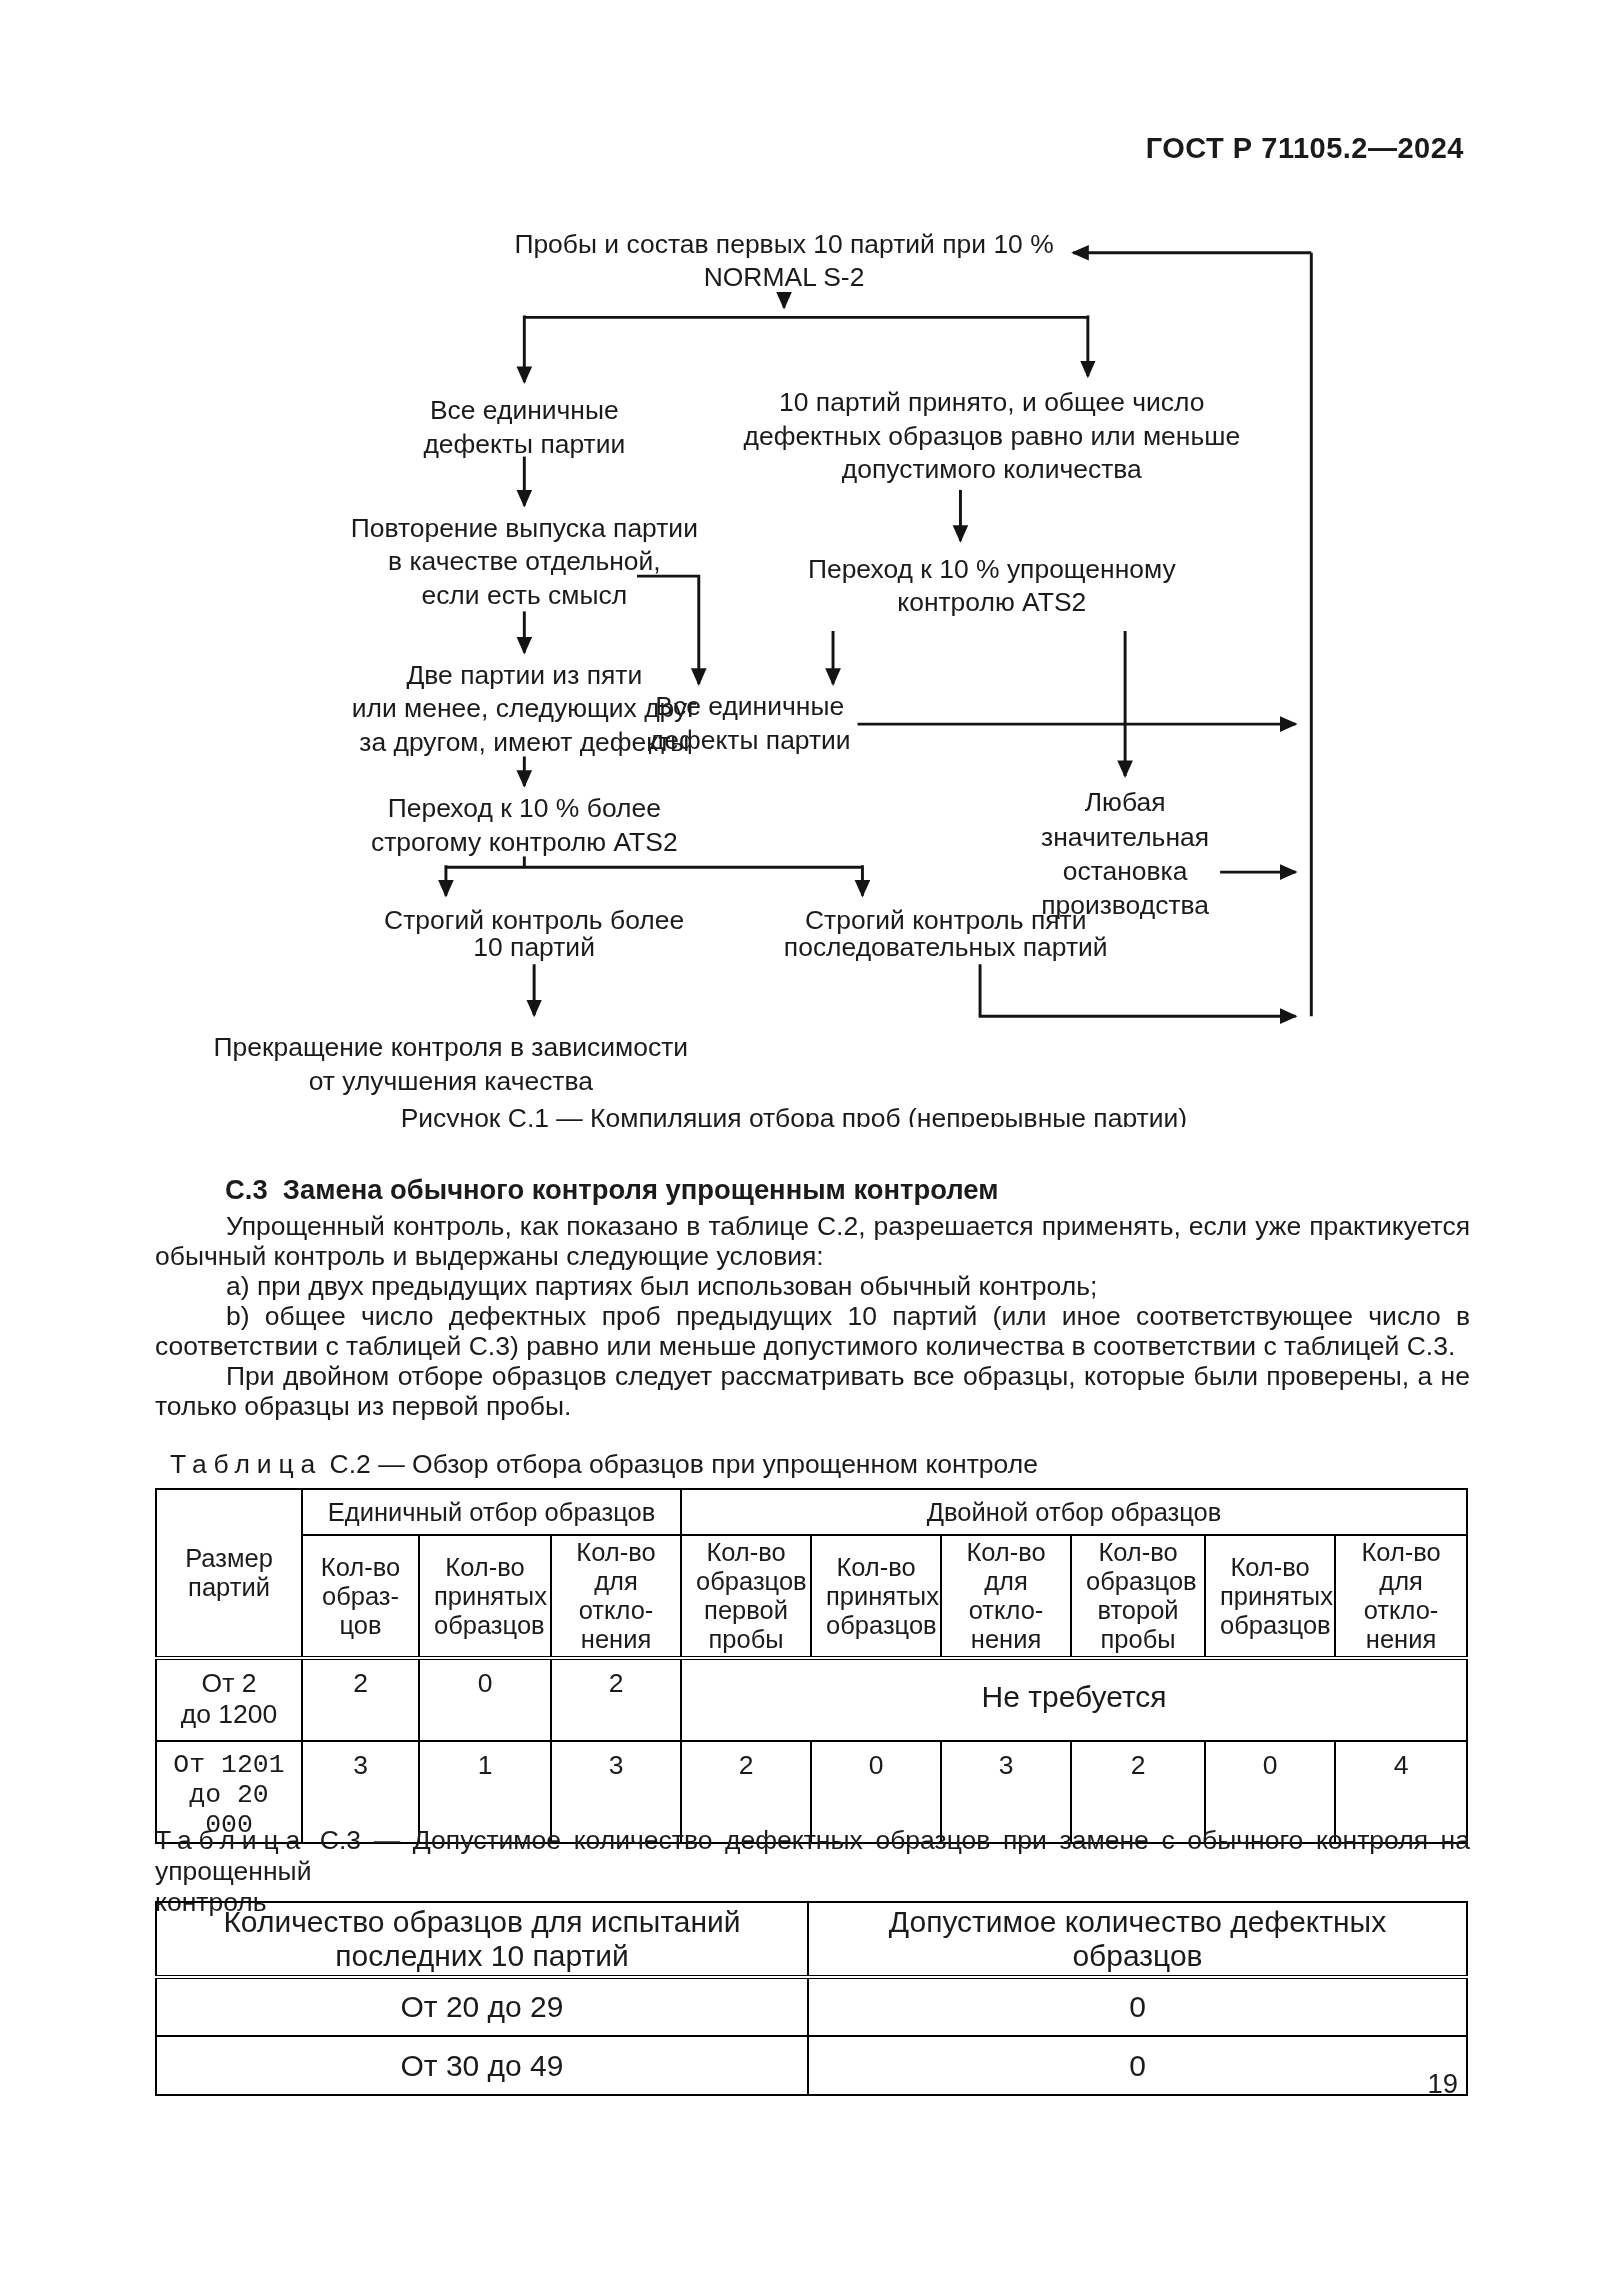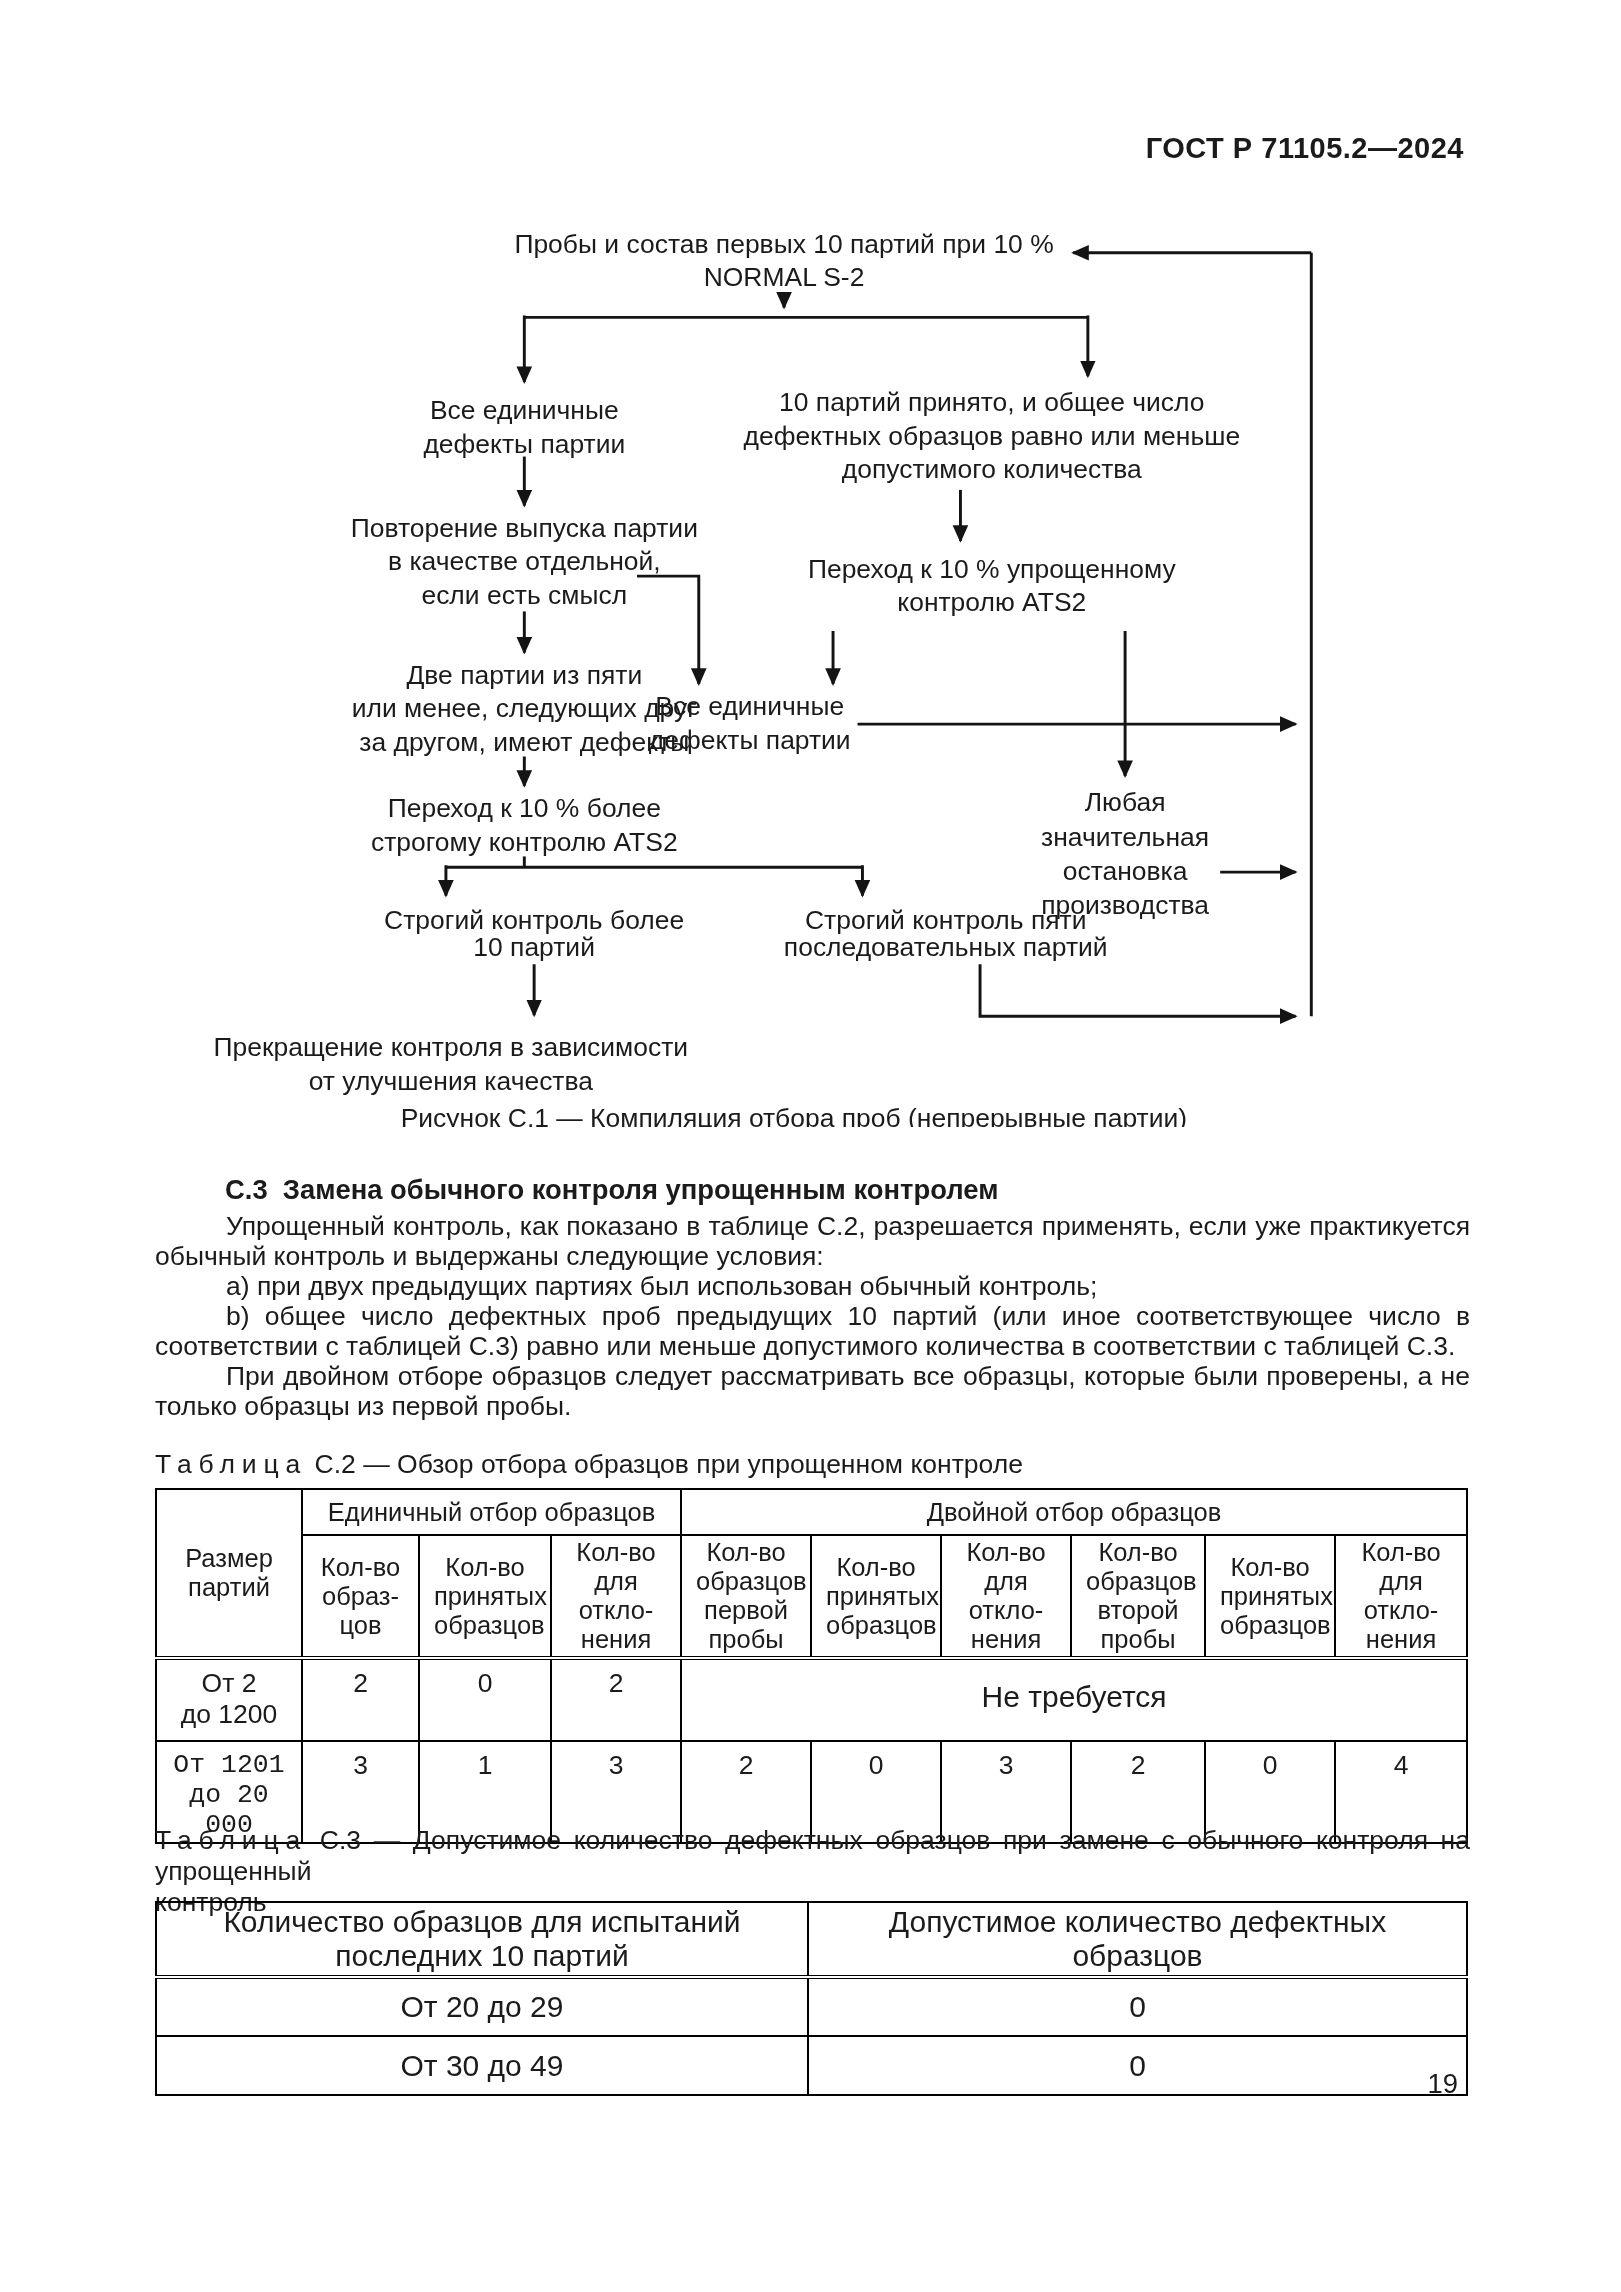--- a/index.html
+++ b/index.html
@@ -20,21 +20,21 @@
   .section-heading{
     top:1174px;left:225px;font-size:27.4px;font-weight:bold;white-space:pre;
   }
   .body-text{
     top:1211px;left:155px;width:1315px;font-size:26.5px;line-height:30px;
     text-align:justify;
   }
   .body-text p{margin:0;text-indent:71px;}
   .tbl-caption{font-size:26.5px;}
   .tbl-caption .sp{letter-spacing:6.9px;}
-  .cap-c2{top:1449px;left:155px;width:1315px;}
+  .cap-c2{top:1449px;left:170px;width:1315px;}
   .cap-c3{top:1825px;left:155px;width:1315px;text-align:justify;}
   table.gost{
     border-collapse:collapse;table-layout:fixed;position:absolute;
     font-size:25.5px;color:#1b1b1b;
   }
   table.gost td{
     border:2px solid #000;text-align:center;vertical-align:middle;
     white-space:pre-line;padding:2px 14px;box-sizing:border-box;
   }
   #table-c2{top:1488px;left:155px;width:1313px;border:2.9px solid #000;}

